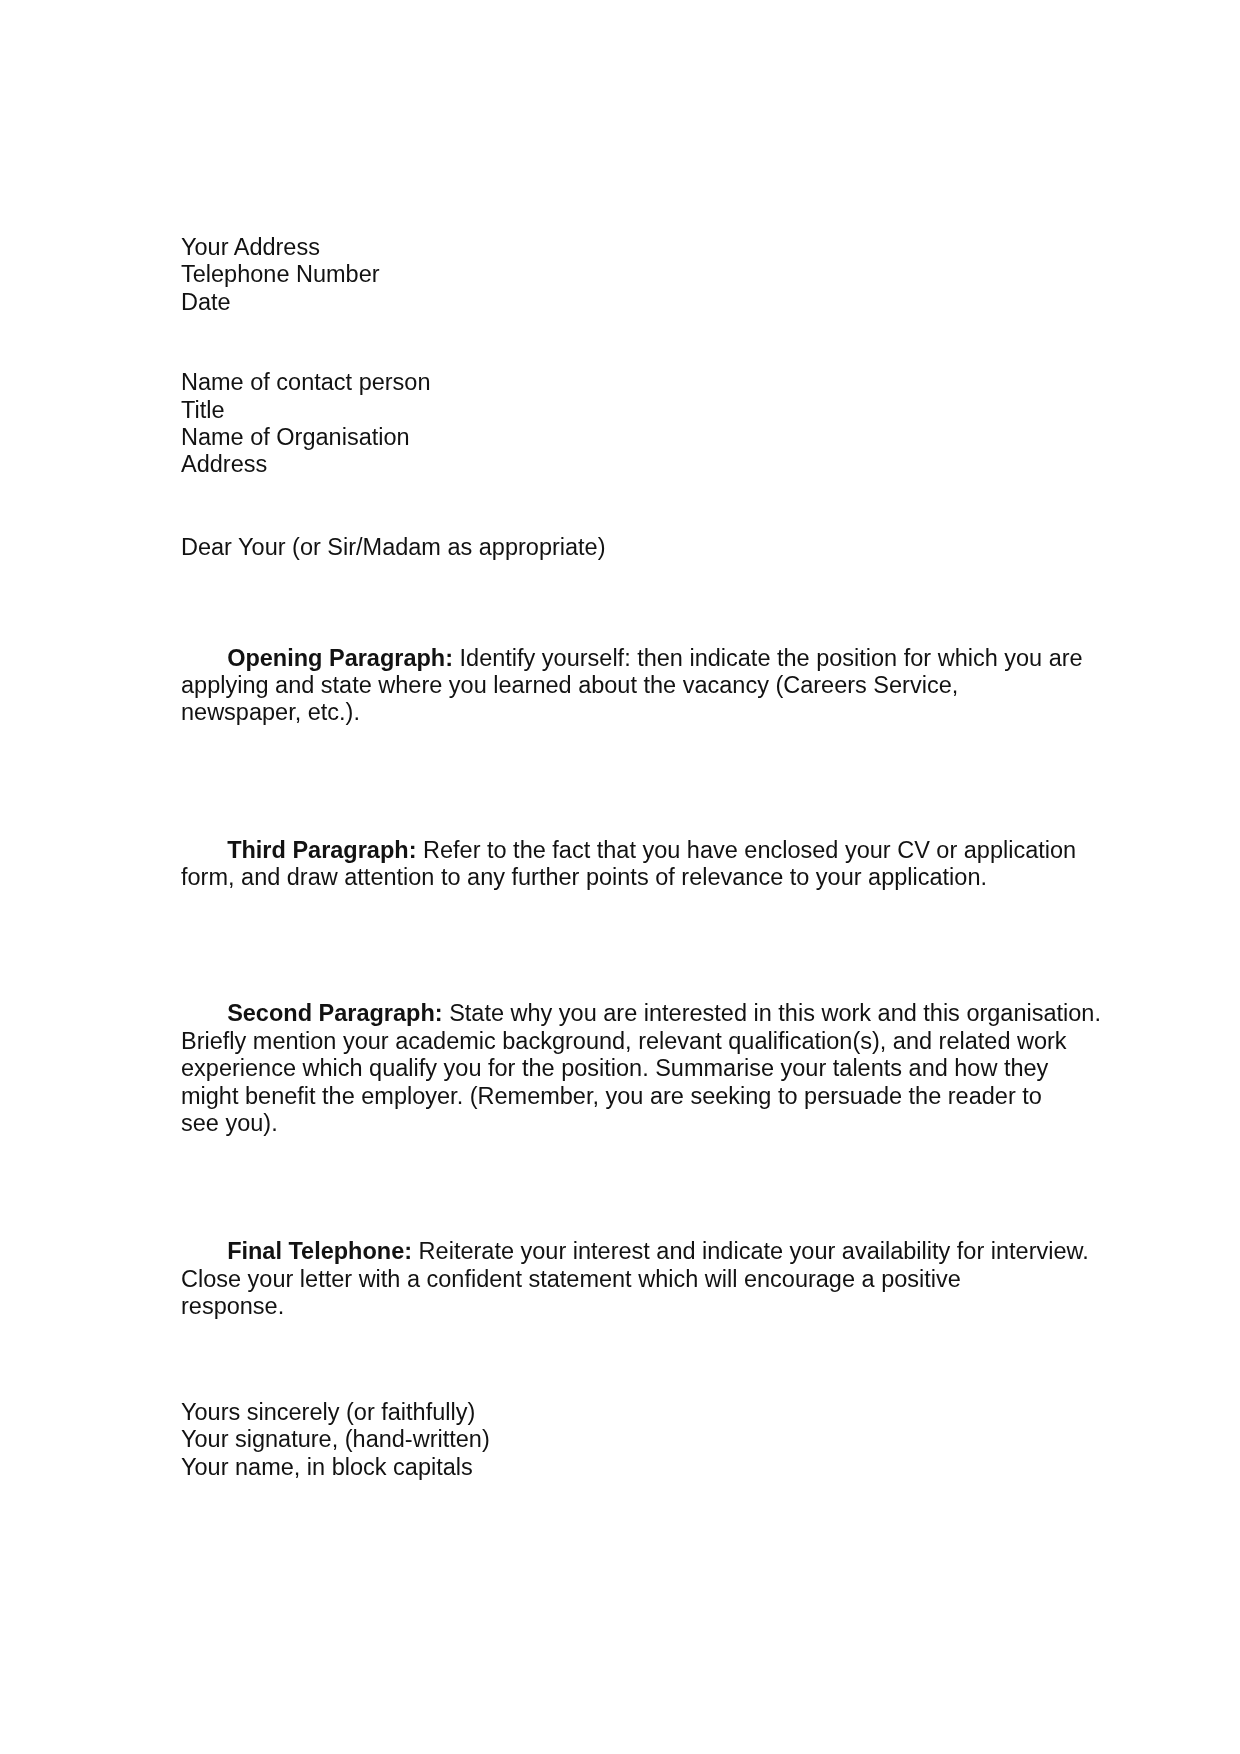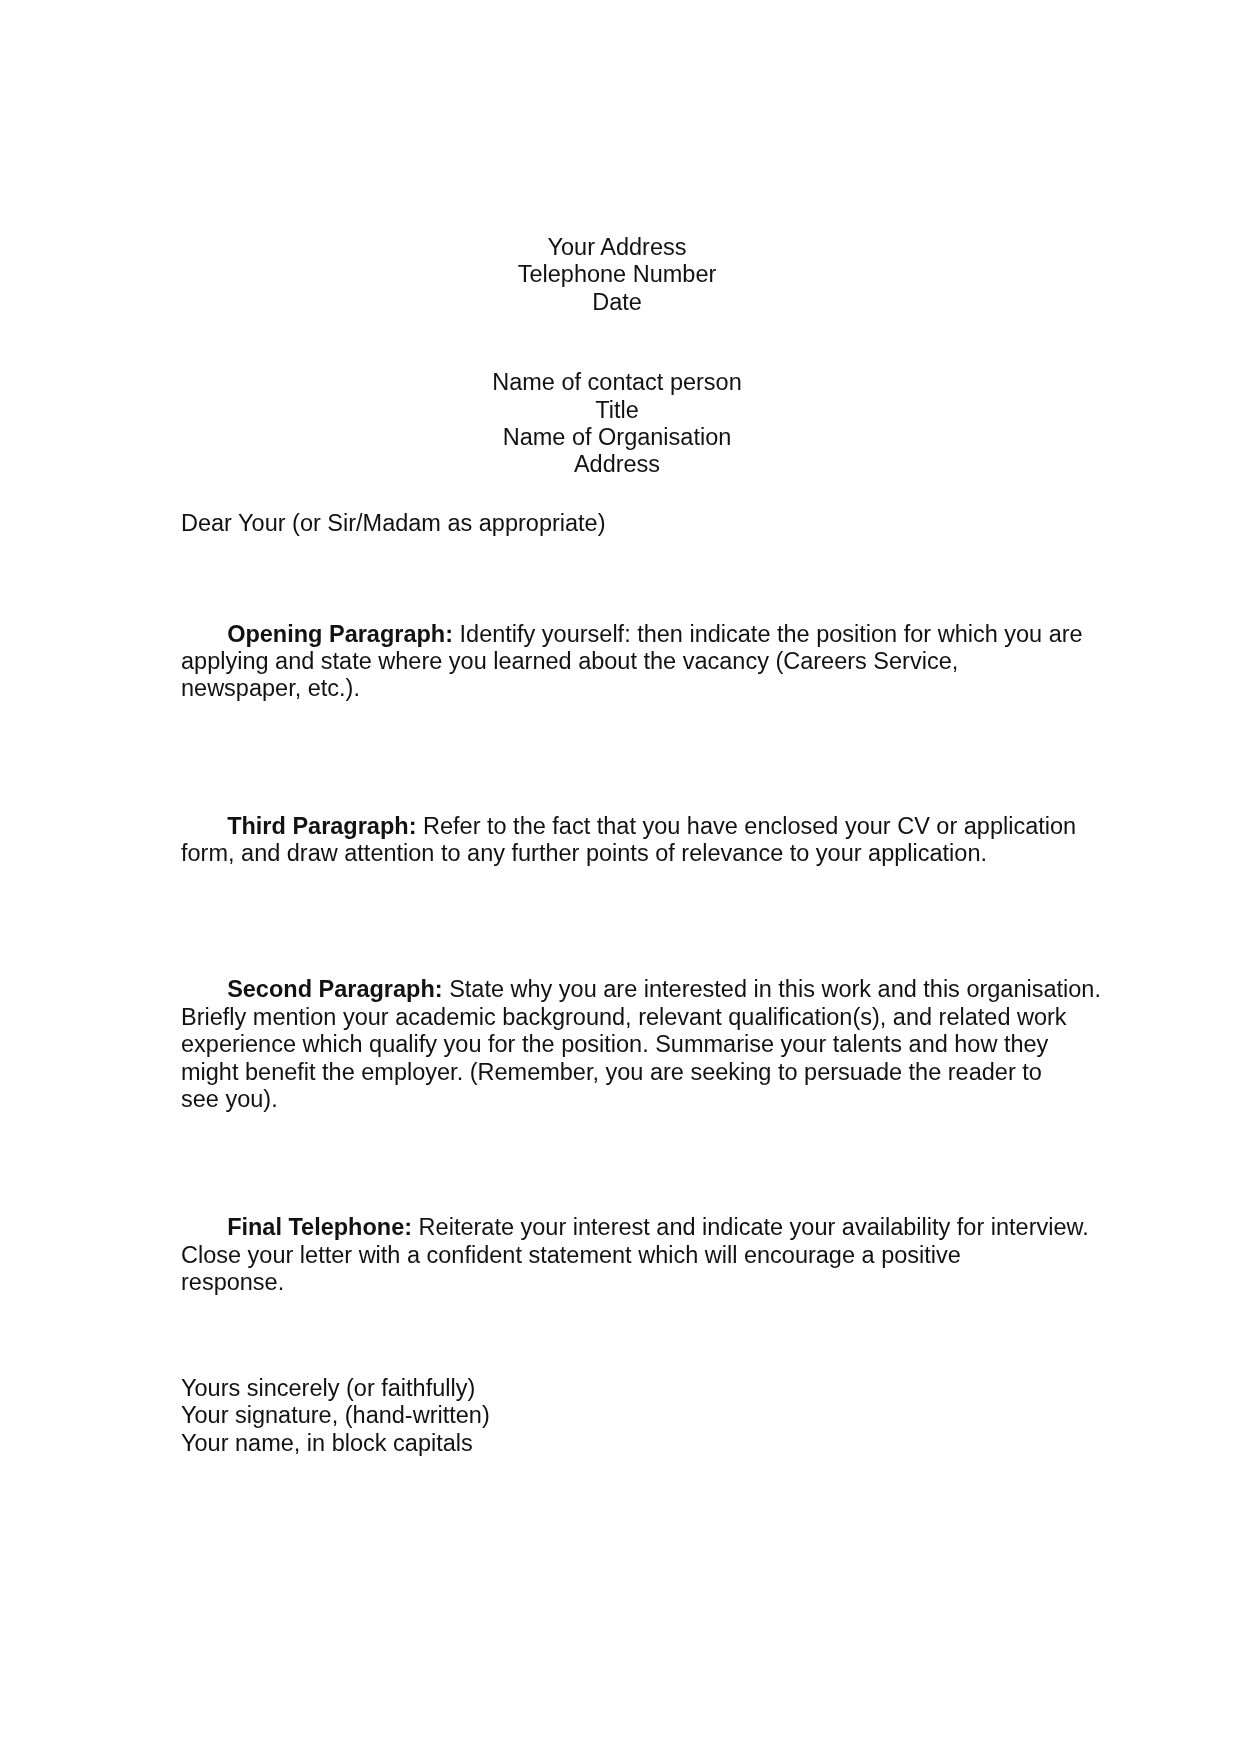--- a/index.html
+++ b/index.html
@@ -21,24 +21,24 @@
     box-sizing: border-box;
     width: 1240px;
     height: 1754px;
     padding: 234px 187px 0 181px;
     background: #ffffff;
     overflow: hidden;
   }
   .pre { white-space: pre; }
   .block { margin: 0; }
   .sender-block {
-    text-align: center;
+    text-align: left;
     margin-bottom: 53px;
   }
-  .recipient-block { margin-bottom: 31px; text-align: center; }
+  .recipient-block { margin-bottom: 55px; }
   .salutation-line { margin-bottom: 56px; }
   p.para {
     margin: 0 0 55px 0;
   }
   p.para.second { margin-bottom: 46px; }
   p.para.third  { margin-bottom: 54px; }
   p.para.final  { margin-bottom: 51px; }
   p.para b { font-weight: bold; margin-left: 20px; }
   .closing-block { margin-bottom: 0; }
 </style>

